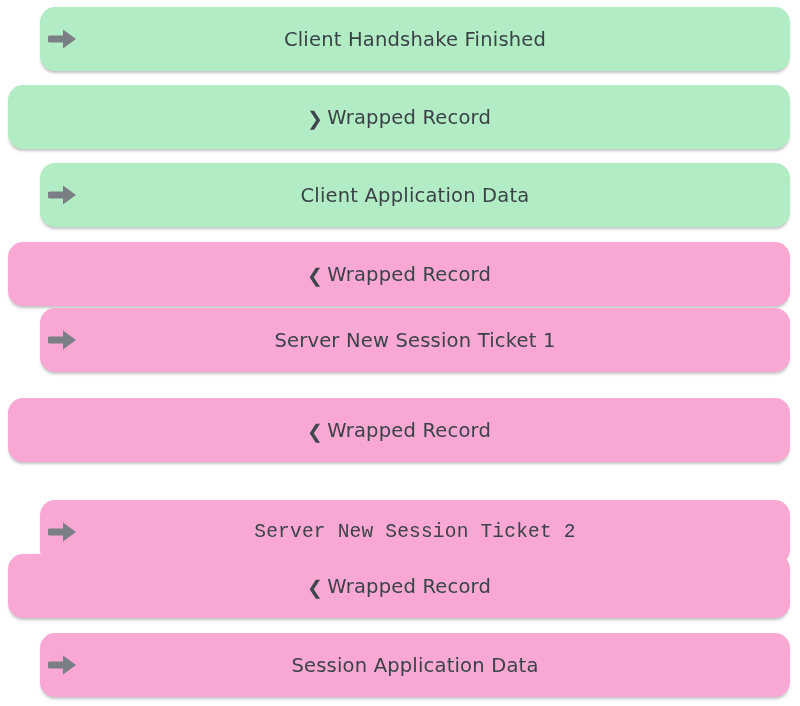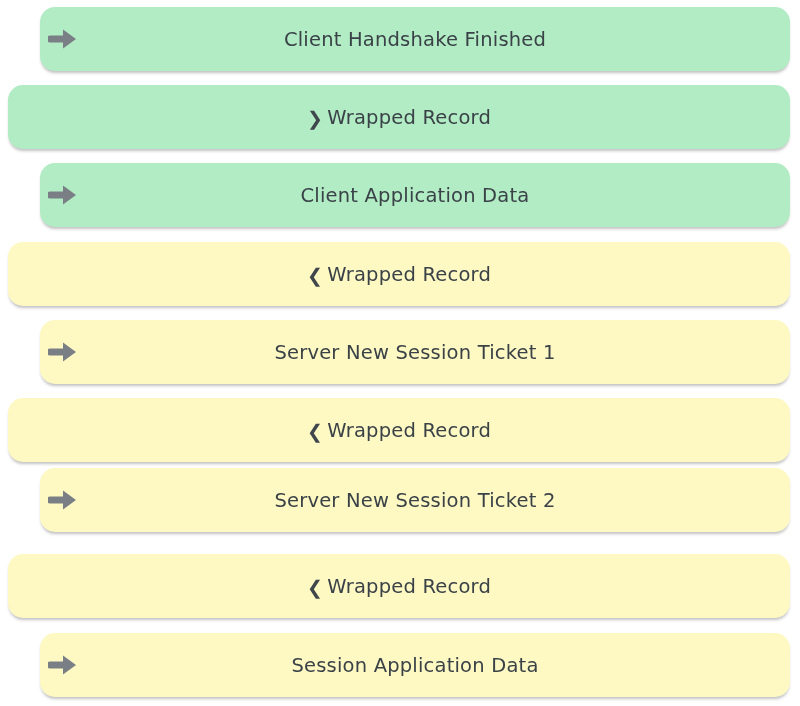--- a/index.html
+++ b/index.html
@@ -33,21 +33,21 @@
     right: 10px;
   }
   .row.full {
     left: 8px;
     right: 10px;
   }
   .row.green {
     background: #b2ecc4;
   }
   .row.blue {
-    background: #fef9c3;
+    background: #f9a8d4;
   }
   .row-label {
     font-size: 19.5px;
     color: #3a4248;
     letter-spacing: 0.2px;
     white-space: nowrap;
   }
   .chev {
     font-size: 19px;
     color: #3f474d;
@@ -80,30 +80,30 @@
           <path d="M2 9.5 H15 V3.5 L28 13 L15 22.5 V16.5 H2 A1.6 1.6 0 0 1 2 9.5 Z" fill="#7a7f85"></path>
         </svg></span>
       <span class="row-label">Client Application Data</span>
     </div>
     <div class="row green full" style="top: 85px;">
       <span class="row-label"><span class="chev">❯</span><span>Wrapped Record</span></span>
     </div>
     <div class="row blue full" style="top: 242px;">
       <span class="row-label"><span class="chev">❮</span><span>Wrapped Record</span></span>
     </div>
-    <div class="row blue indented" style="top: 320px;">
+    <div class="row blue indented" style="top: 308px;">
       <span class="arrow-icon"><svg viewBox="0 0 30 26" width="30" height="26" aria-hidden="true">
           <path d="M2 9.5 H15 V3.5 L28 13 L15 22.5 V16.5 H2 A1.6 1.6 0 0 1 2 9.5 Z" fill="#7a7f85"></path>
         </svg></span>
       <span class="row-label">Server New Session Ticket 1</span>
     </div>
     <div class="row blue full" style="top: 398px;">
       <span class="row-label"><span class="chev">❮</span><span>Wrapped Record</span></span>
     </div>
-    <div class="row blue indented" style="top: 468px;">
+    <div class="row blue indented" style="top: 500px; font-family: Liberation Mono, monospace;">
       <span class="arrow-icon"><svg viewBox="0 0 30 26" width="30" height="26" aria-hidden="true">
           <path d="M2 9.5 H15 V3.5 L28 13 L15 22.5 V16.5 H2 A1.6 1.6 0 0 1 2 9.5 Z" fill="#7a7f85"></path>
         </svg></span>
       <span class="row-label">Server New Session Ticket 2</span>
     </div>
     <div class="row blue full" style="top: 554px;">
       <span class="row-label"><span class="chev">❮</span><span>Wrapped Record</span></span>
     </div>
     <div class="row blue indented" style="top: 633px;">
       <span class="arrow-icon"><svg viewBox="0 0 30 26" width="30" height="26" aria-hidden="true">

